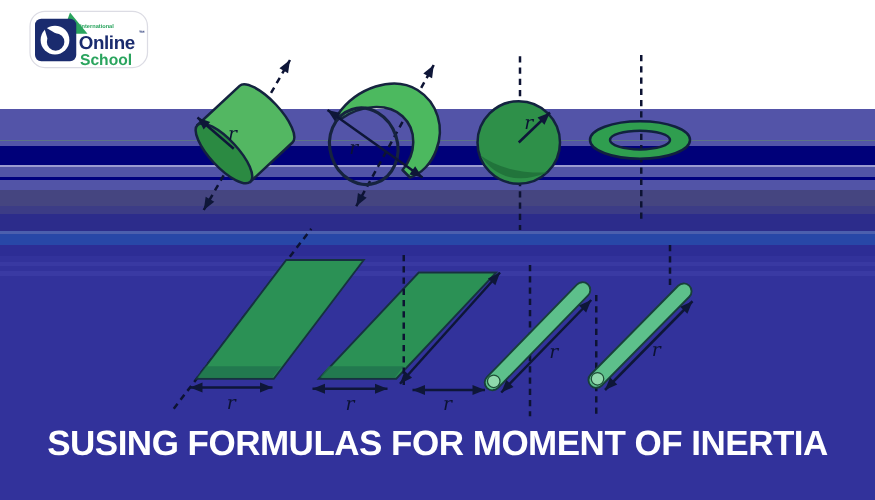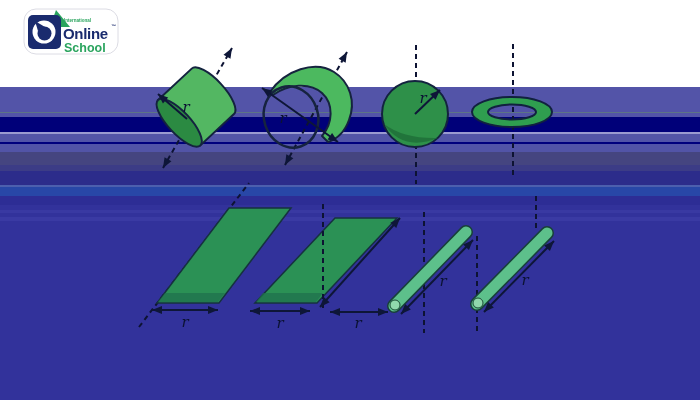--- a/index.html
+++ b/index.html
@@ -144,14 +144,15 @@
     <rect x="6" y="9" width="33" height="34" rx="5" fill="#1A2B6E"></rect>
     <circle cx="22" cy="26" r="11.5" fill="#FFFFFF"></circle>
     <circle cx="22.5" cy="27.5" r="7" fill="#1A2B6E"></circle>
     <polygon points="13,15 23,21 16,25" fill="#1A2B6E"></polygon>
     <text x="42" y="16" font-size="4.5" font-weight="700" fill="#2AA45E">International</text>
     <text x="41" y="33" font-size="15" font-weight="800" fill="#1A2B6E" letter-spacing="-0.3">Online</text>
     <text x="89" y="22" font-size="5" font-weight="700" fill="#1A2B6E">™</text>
     <text x="42" y="46" font-size="12.5" font-weight="800" fill="#2AA45E">School</text>
   </svg>
 
+  <div class="title">SUSING FORMULAS FOR MOMENT OF INERTIA</div>
 
 </div>
 
 </body></html>

